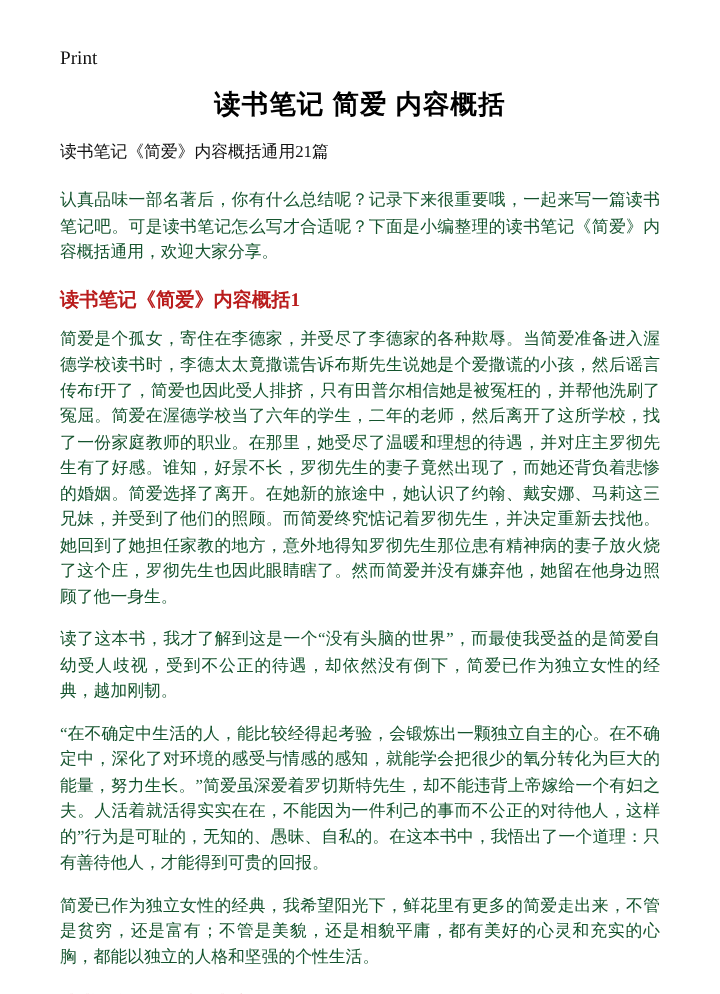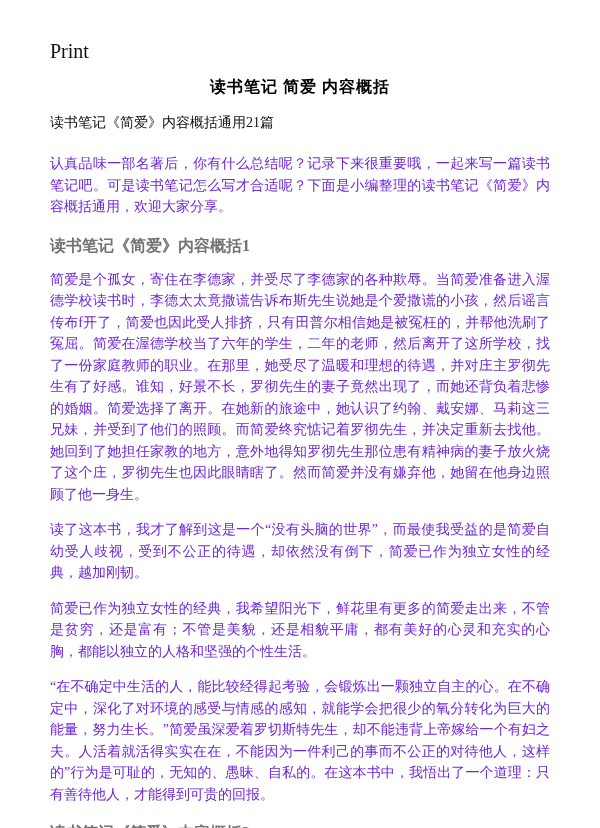--- a/index.html
+++ b/index.html
@@ -12,52 +12,52 @@
     width: 600px;
     height: 828px;
     margin: 0 auto;
     background: #ffffff;
     box-sizing: border-box;
     padding: 40px 50px 30px 50px;
     font-family: "Liberation Serif", "DejaVu Serif", serif;
     overflow: hidden;
   }
   .print-link {
-    font-size: 20px;
+    font-size: 16px;
     color: #111111;
     margin-bottom: 14px;
     cursor: pointer;
     width: -moz-fit-content;
     width: fit-content;
   }
   .doc-title {
-    font-size: 16px;
+    font-size: 22px;
     font-weight: bold;
     text-align: center;
     margin: 14px 0 16px 0;
     letter-spacing: 1px;
     color: #000000;
   }
   .subtitle {
     font-size: 14px;
     margin: 0 0 21px 0;
     color: #111111;
   }
   .body-para {
     font-size: 14px;
     line-height: 21.5px;
     text-align: justify;
     margin: 0 0 14px 0;
-    color: #6d28d9;
+    color: #14532d;
   }
   .section-heading {
     font-size: 16px;
     font-weight: bold;
     margin: 18px 0 12px 0;
-    color: #737373;
+    color: #b91c1c;
   }
 </style>
 </head>
 <body>
 
 <div class="page">
 
   <div class="print-link">Print</div>
 
   <h1 class="doc-title">读书笔记 简爱 内容概括</h1>
@@ -65,19 +65,19 @@
   <p class="subtitle">读书笔记《简爱》内容概括通用21篇</p>
 
   <p class="body-para">认真品味一部名著后，你有什么总结呢？记录下来很重要哦，一起来写一篇读书笔记吧。可是读书笔记怎么写才合适呢？下面是小编整理的读书笔记《简爱》内容概括通用，欢迎大家分享。</p>
 
   <h2 class="section-heading">读书笔记《简爱》内容概括1</h2>
 
   <p class="body-para">简爱是个孤女，寄住在李德家，并受尽了李德家的各种欺辱。当简爱准备进入渥德学校读书时，李德太太竟撒谎告诉布斯先生说她是个爱撒谎的小孩，然后谣言传布f开了，简爱也因此受人排挤，只有田普尔相信她是被冤枉的，并帮他洗刷了冤屈。简爱在渥德学校当了六年的学生，二年的老师，然后离开了这所学校，找了一份家庭教师的职业。在那里，她受尽了温暖和理想的待遇，并对庄主罗彻先生有了好感。谁知，好景不长，罗彻先生的妻子竟然出现了，而她还背负着悲惨的婚姻。简爱选择了离开。在她新的旅途中，她认识了约翰、戴安娜、马莉这三兄妹，并受到了他们的照顾。而简爱终究惦记着罗彻先生，并决定重新去找他。她回到了她担任家教的地方，意外地得知罗彻先生那位患有精神病的妻子放火烧了这个庄，罗彻先生也因此眼睛瞎了。然而简爱并没有嫌弃他，她留在他身边照顾了他一身生。</p>
 
   <p class="body-para">读了这本书，我才了解到这是一个“没有头脑的世界”，而最使我受益的是简爱自幼受人歧视，受到不公正的待遇，却依然没有倒下，简爱已作为独立女性的经典，越加刚韧。</p>
 
+  <p class="body-para">“在不确定中生活的人，能比较经得起考验，会锻炼出一颗独立自主的心。在不确定中，深化了对环境的感受与情感的感知，就能学会把很少的氧分转化为巨大的能量，努力生长。”简爱虽深爱着罗切斯特先生，却不能违背上帝嫁给一个有妇之夫。人活着就活得实实在在，不能因为一件利己的事而不公正的对待他人，这样的”行为是可耻的，无知的、愚昧、自私的。在这本书中，我悟出了一个道理：只有善待他人，才能得到可贵的回报。</p>
+
   <p class="body-para">简爱已作为独立女性的经典，我希望阳光下，鲜花里有更多的简爱走出来，不管是贫穷，还是富有；不管是美貌，还是相貌平庸，都有美好的心灵和充实的心胸，都能以独立的人格和坚强的个性生活。</p>
-
-  <p class="body-para">“在不确定中生活的人，能比较经得起考验，会锻炼出一颗独立自主的心。在不确定中，深化了对环境的感受与情感的感知，就能学会把很少的氧分转化为巨大的能量，努力生长。”简爱虽深爱着罗切斯特先生，却不能违背上帝嫁给一个有妇之夫。人活着就活得实实在在，不能因为一件利己的事而不公正的对待他人，这样的”行为是可耻的，无知的、愚昧、自私的。在这本书中，我悟出了一个道理：只有善待他人，才能得到可贵的回报。</p>
 
   <h2 class="section-heading">读书笔记《简爱》内容概括2</h2>
 
 </div>
 
 </body></html>

